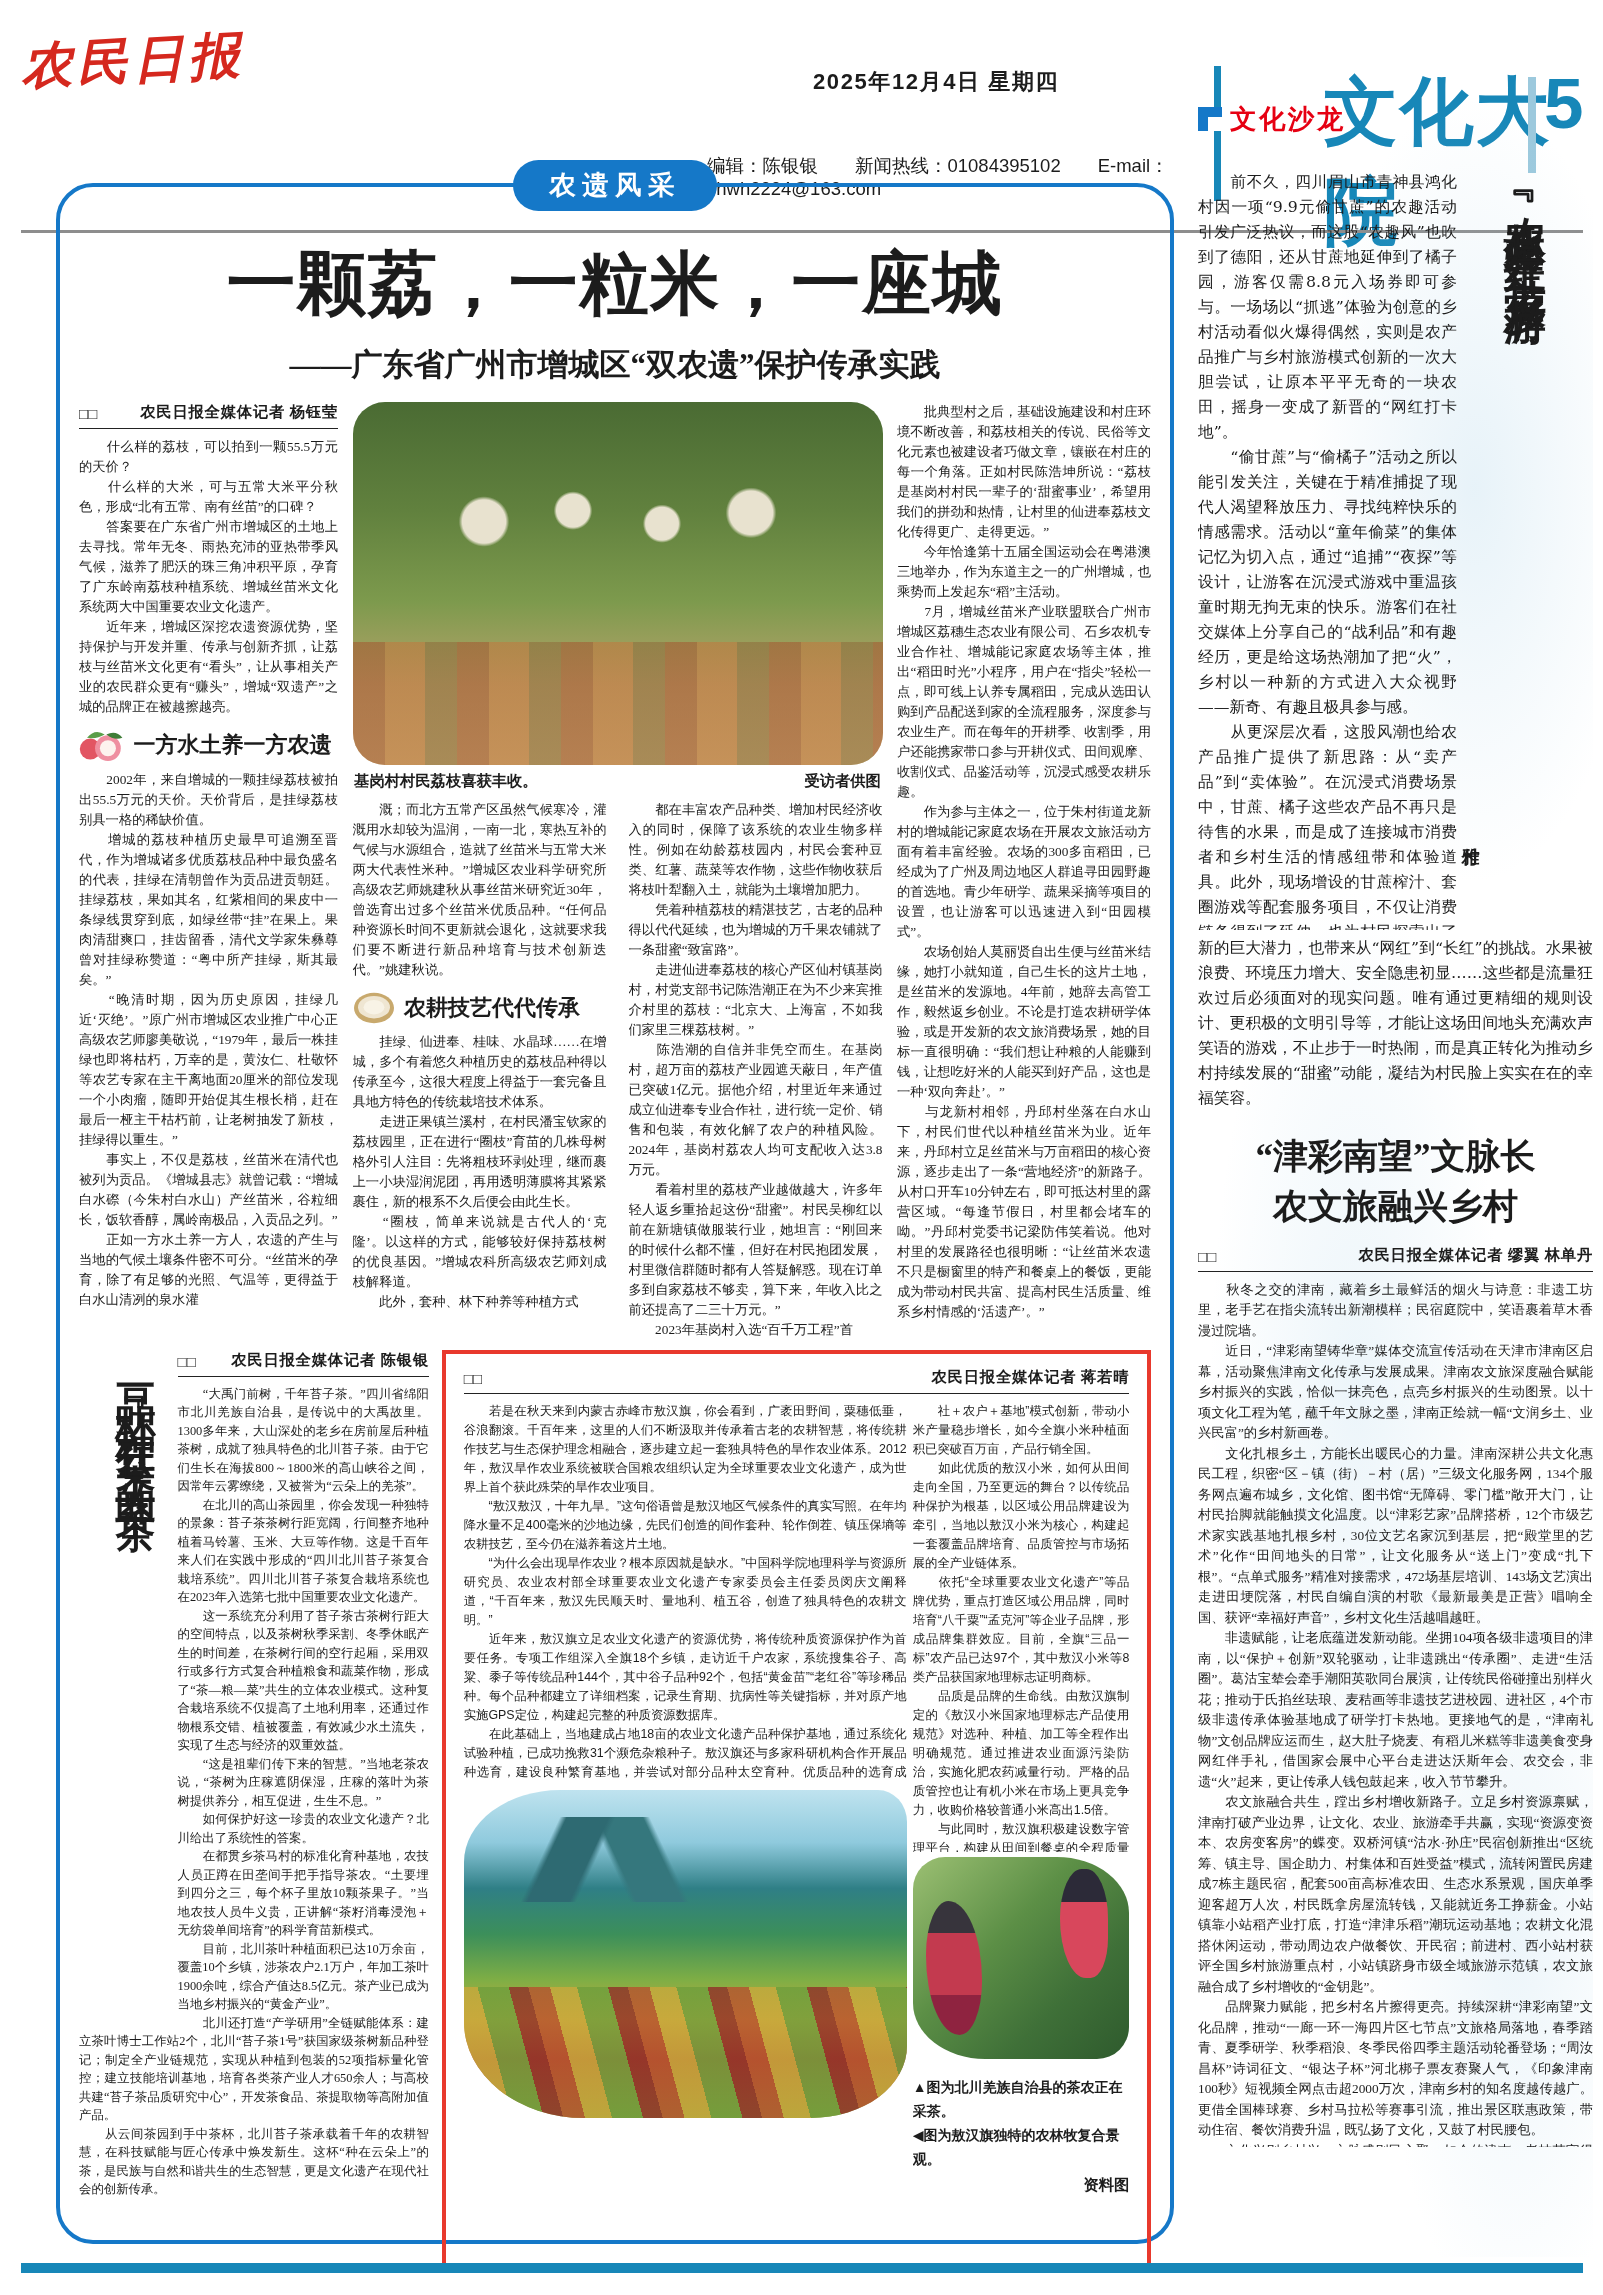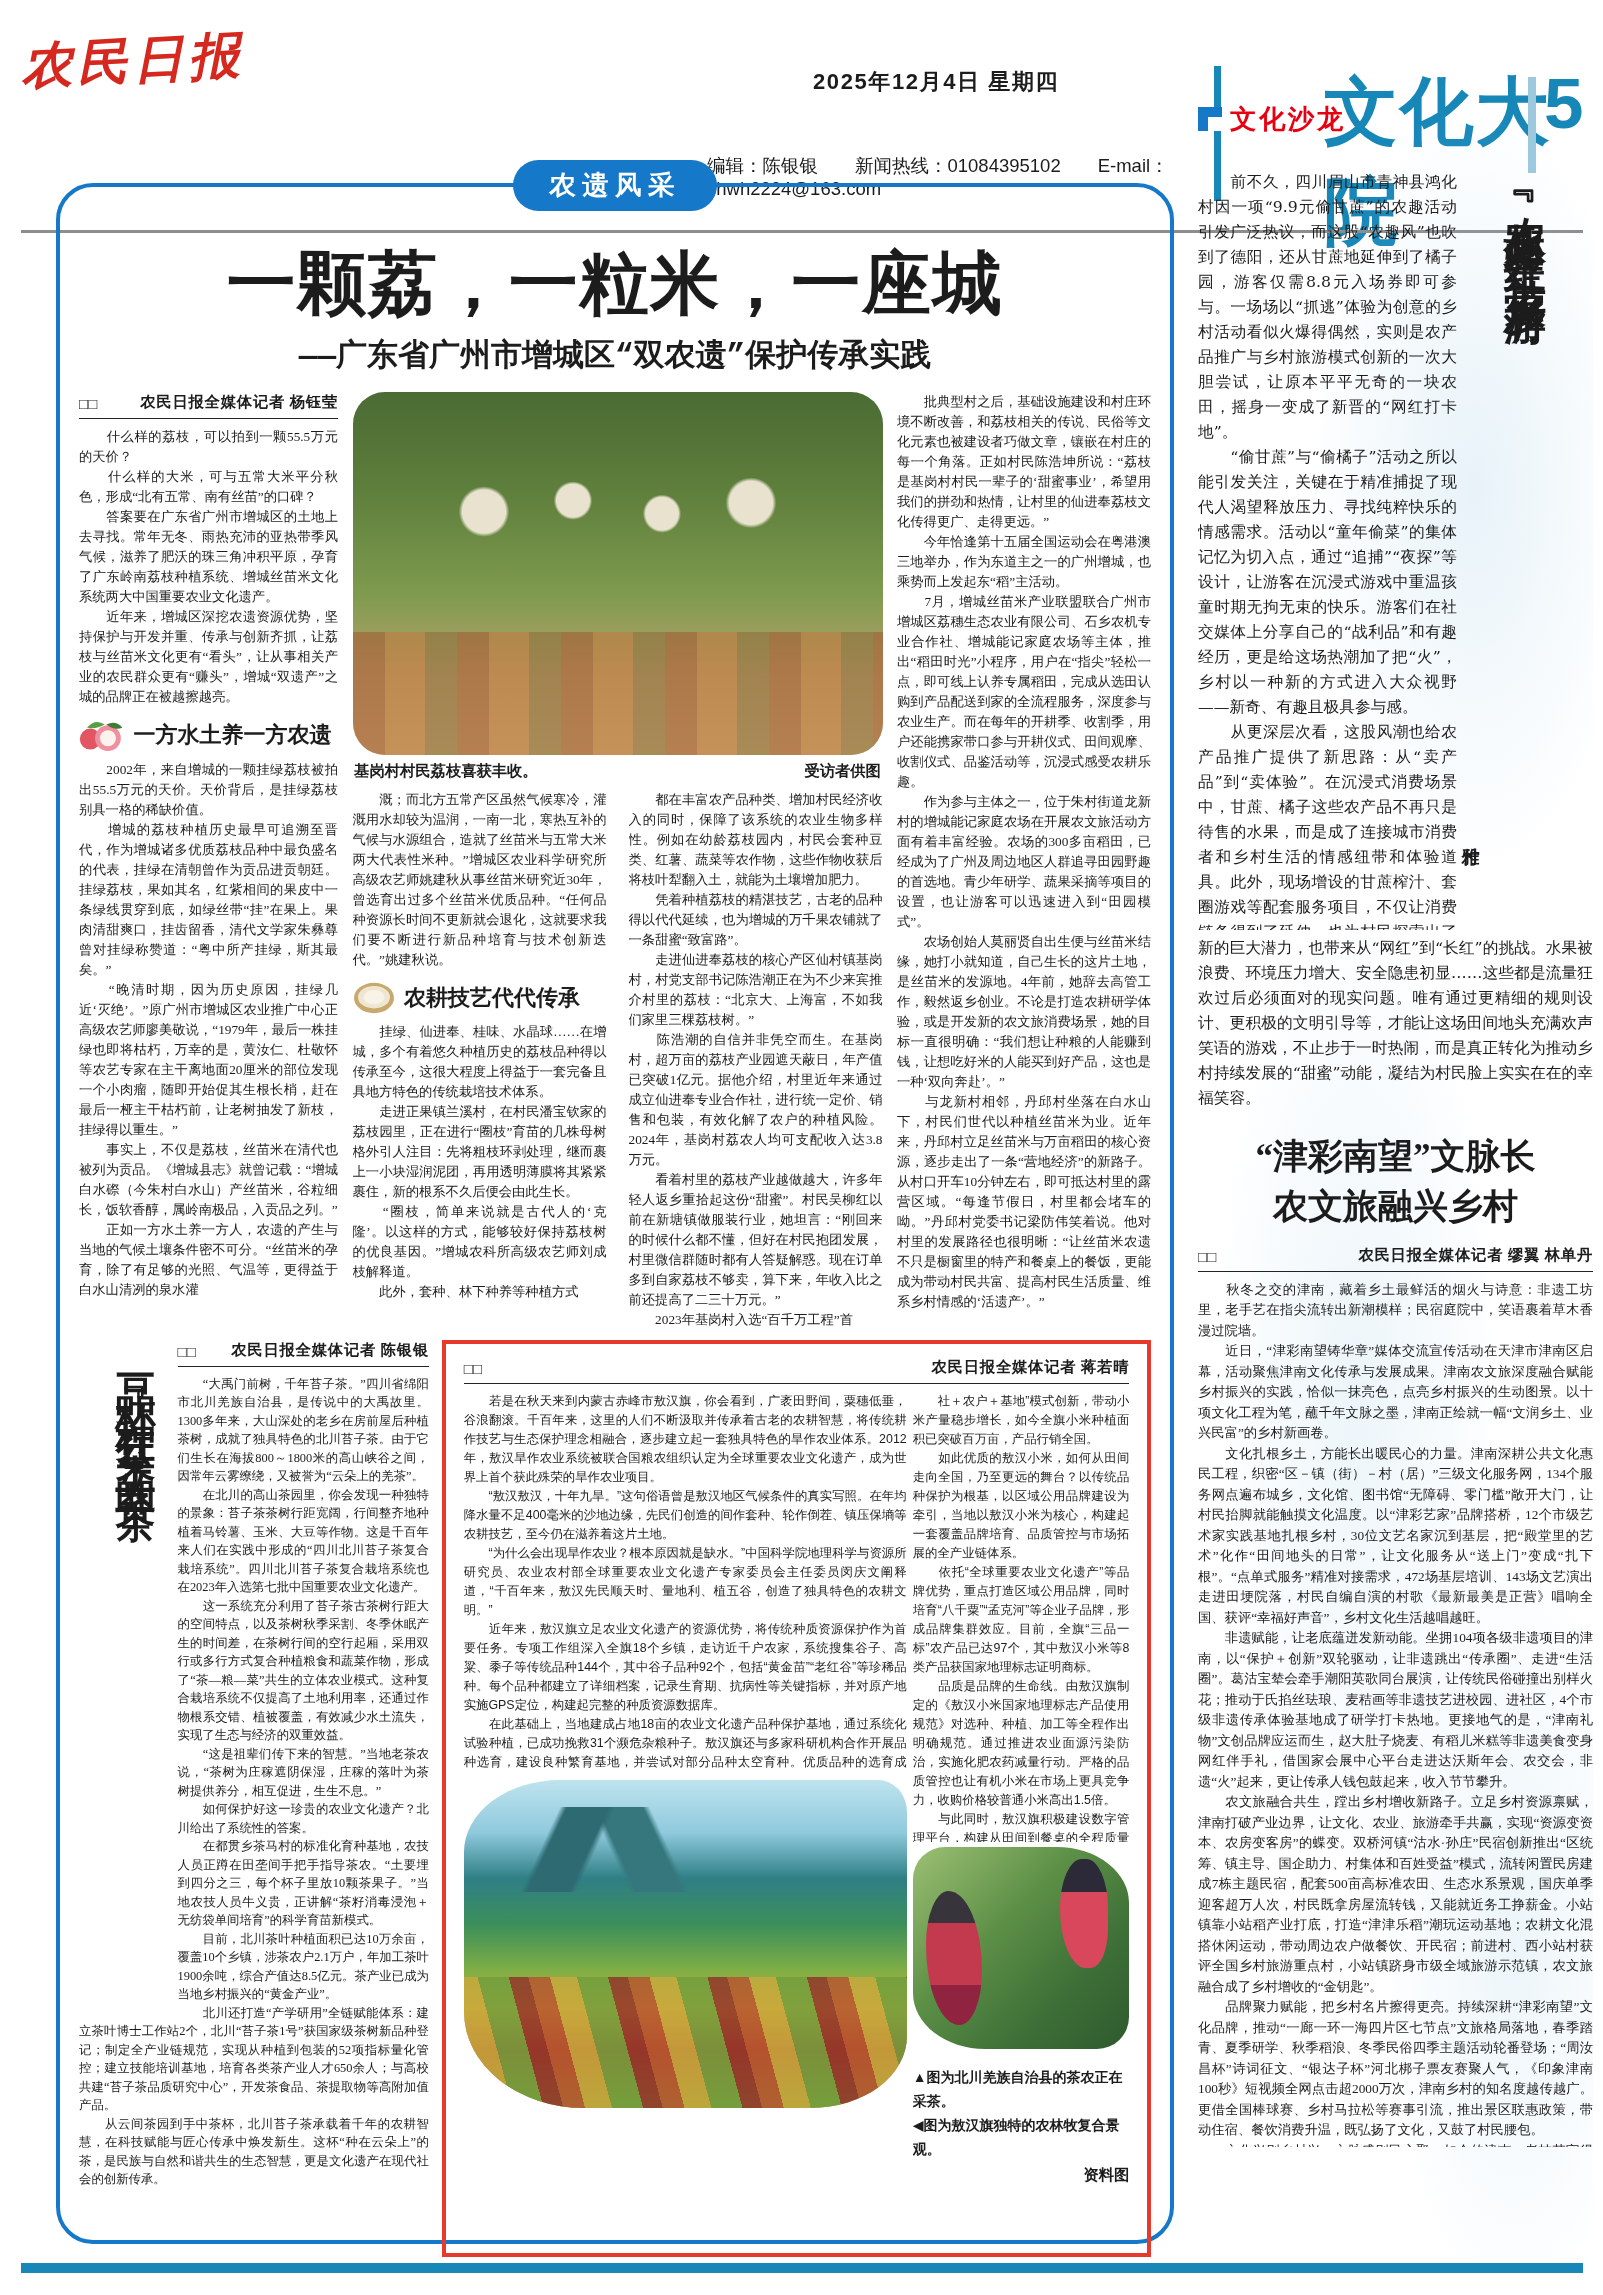--- a/index.html
+++ b/index.html
@@ -16,21 +16,21 @@
   .head-sep{position:absolute;left:1528px;top:77px;width:8px;height:96px;background:#9cc9dd;}
   .head-pageno{position:absolute;left:1544px;top:63px;font-size:71px;font-weight:800;color:#1787b8;font-family:"Liberation Sans",sans-serif;}
   .head-rule{position:absolute;left:21px;top:230px;width:1562px;height:3.2px;background:#8d8d8d;}
   
   .frame{position:absolute;left:56px;top:183px;width:1118px;height:2061px;border:4px solid #1578c8;
          border-radius:37px;box-sizing:border-box;padding:24px 19px 16px;}
   .badge{position:absolute;top:-27px;left:50%;transform:translateX(-50%);width:204px;height:51px;
          background:#1578c8;border-radius:27px;color:#fff;text-align:center;line-height:50px;
          font-size:26.5px;font-weight:700;letter-spacing:6.4px;font-family:"Liberation Sans",sans-serif;}
   .m-title{margin:27px 0 0;text-align:center;font-size:69px;font-weight:800;letter-spacing:1.6px;}
-  .m-sub{margin:4px 0 16px;text-align:center;font-size:31px;font-weight:700;font-family:Liberation Mono, monospace;}
+  .m-sub{margin:14px 0 16px;text-align:center;font-size:31px;font-weight:700;}
   .cols{display:flex;gap:14.5px;height:937px;overflow:hidden;}
   .colA{width:259px;overflow:hidden;}
   .colMid{width:530px;overflow:hidden;display:flex;flex-direction:column;}
   .colD{flex:1;overflow:hidden;}
   .flow{white-space:pre-line;text-align:justify;font-size:13.3px;line-height:20px;}
   .byrow{display:flex;justify-content:space-between;align-items:flex-end;border-bottom:1.6px solid #222;
          padding-bottom:4.8px;margin-bottom:8px;font-size:15.3px;}
   .byname{font-weight:700;letter-spacing:0.8px;}
   .sec{display:flex;align-items:center;gap:9.6px;font-size:22px;font-weight:800;margin:11.2px 0 8px;}
   .photo-main{height:363px;border-radius:32px 32px 32px 32px;

